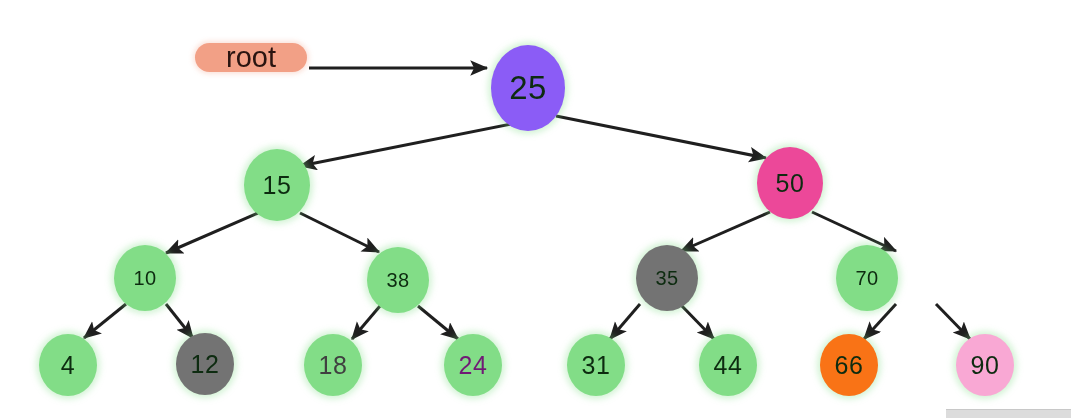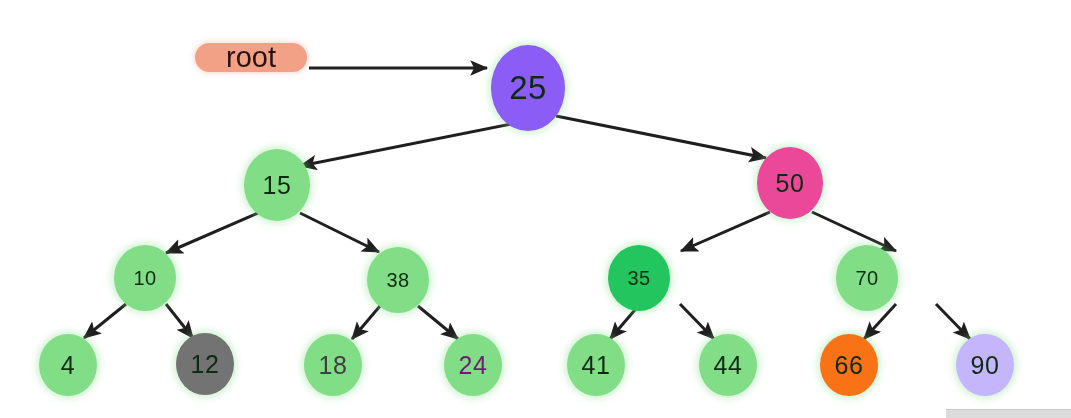--- a/index.html
+++ b/index.html
@@ -103,47 +103,47 @@
       </div>
       <div class="node node-l1" style="left: 757px; top: 147px; width: 66px; height: 72px; background: #ec4899; color: rgb(13, 43, 16);">
         <span>50</span>
       </div>
       <div class="node node-l2" style="left: 114px; top: 245px; width: 62px; height: 66px; background: rgb(130, 221, 135); color: rgb(13, 43, 16);">
         <span>10</span>
       </div>
       <div class="node node-l2" style="left: 367px; top: 247px; width: 62px; height: 66px; background: rgb(130, 221, 135); color: rgb(13, 43, 16);">
         <span>38</span>
       </div>
-      <div class="node node-l2" style="left: 608px; top: 245px; width: 62px; height: 66px; background: #22c55e; color: rgb(13, 43, 16);">
+      <div class="node node-l2" style="left: 636px; top: 245px; width: 62px; height: 66px; background: #737373; color: rgb(13, 43, 16);">
         <span>35</span>
       </div>
       <div class="node node-l2" style="left: 836px; top: 245px; width: 62px; height: 66px; background: rgb(130, 221, 135); color: rgb(13, 43, 16);">
         <span>70</span>
       </div>
       <div class="node node-l3" style="left: 39px; top: 334px; width: 58px; height: 62px; background: rgb(130, 221, 135); color: rgb(13, 43, 16);">
         <span>4</span>
       </div>
       <div class="node node-l3" style="left: 176px; top: 333px; width: 58px; height: 62px; background: #737373; color: rgb(13, 43, 16);">
         <span>12</span>
       </div>
       <div class="node node-l3" style="left: 304px; top: 334px; width: 58px; height: 62px; background: rgb(130, 221, 135); color: #404040;">
         <span>18</span>
       </div>
       <div class="node node-l3" style="left: 444px; top: 334px; width: 58px; height: 62px; background: rgb(130, 221, 135); color: #701a75;">
         <span>24</span>
       </div>
       <div class="node node-l3" style="left: 567px; top: 334px; width: 58px; height: 62px; background: rgb(130, 221, 135); color: rgb(13, 43, 16);">
-        <span>41</span>
+        <span>31</span>
       </div>
       <div class="node node-l3" style="left: 699px; top: 334px; width: 58px; height: 62px; background: rgb(130, 221, 135); color: rgb(13, 43, 16); justify-content: center;">
         <span>44</span>
       </div>
       <div class="node node-l3" style="left: 820px; top: 334px; width: 58px; height: 62px; background: #f97316; color: rgb(13, 43, 16);">
         <span>66</span>
       </div>
-      <div class="node node-l3" style="left: 956px; top: 334px; width: 58px; height: 62px; background: #c4b5fd; color: rgb(13, 43, 16);">
+      <div class="node node-l3" style="left: 956px; top: 334px; width: 58px; height: 62px; background: #f9a8d4; color: rgb(13, 43, 16);">
         <span>90</span>
       </div>
     </div>
 
   <div class="bottom-bar" id="bottom-bar" style="left: 946px; top: 409px; width: 125px; height: 9px;"></div>
 
 </div>
 
 </body></html>

